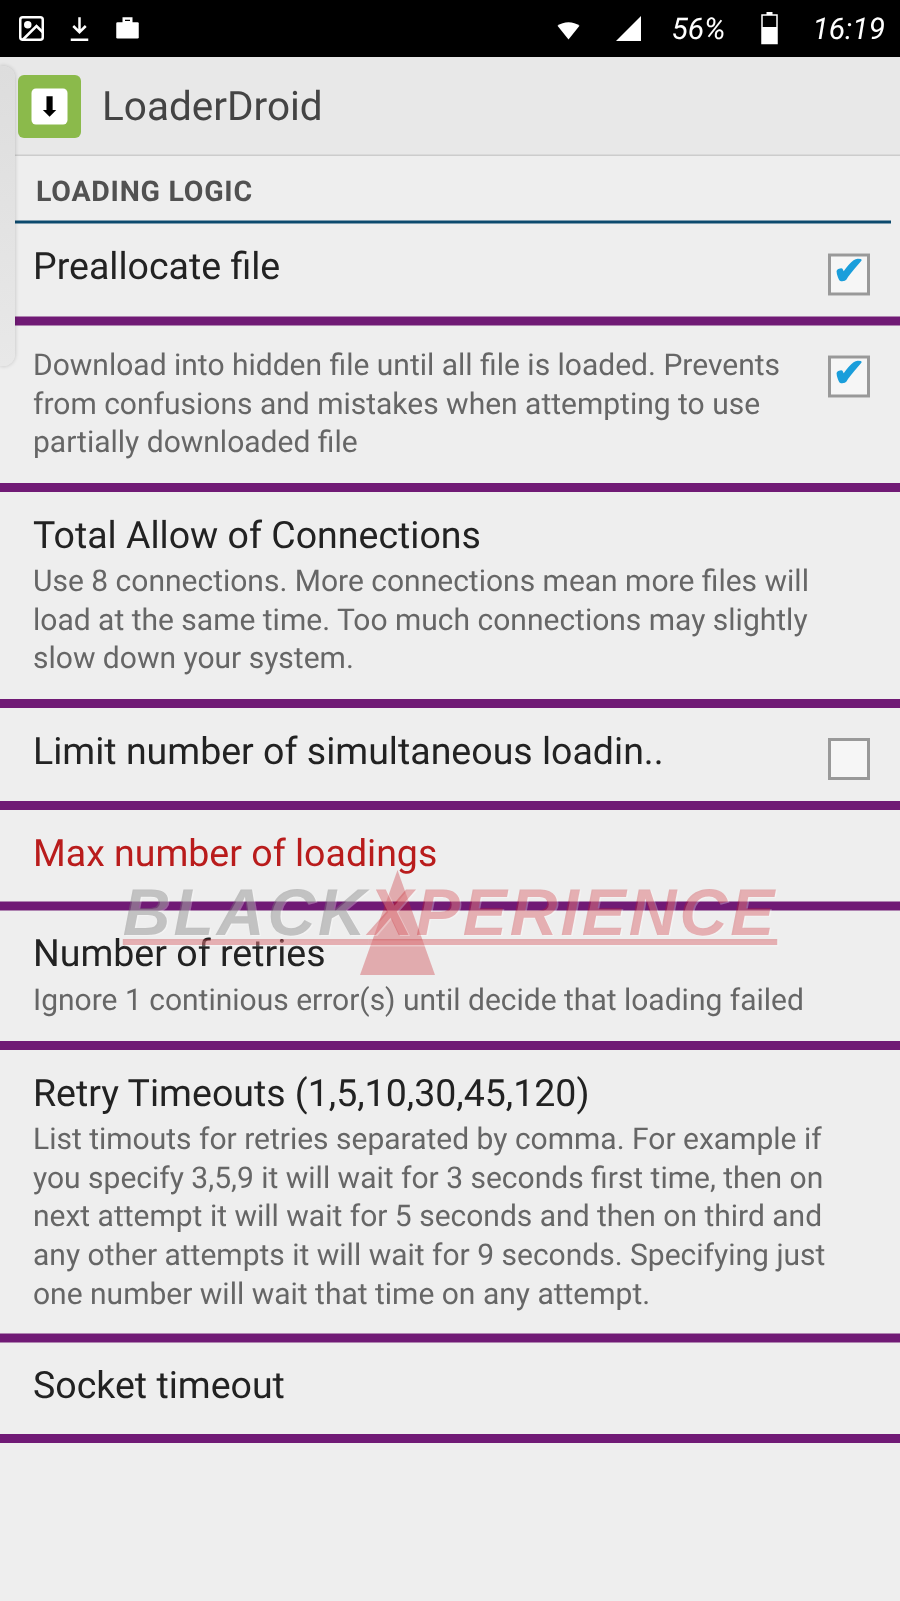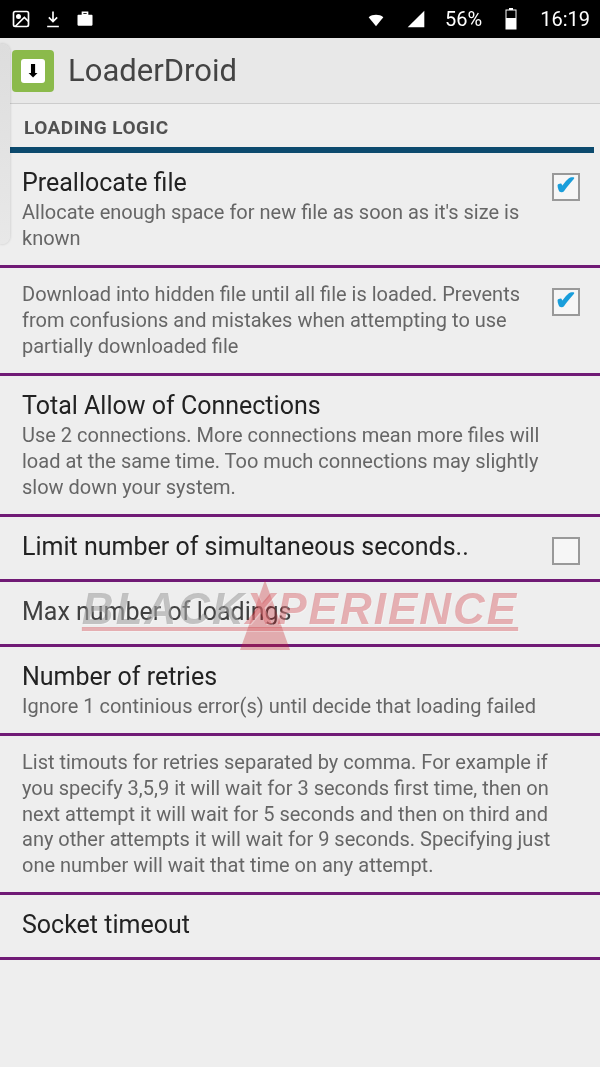--- a/index.html
+++ b/index.html
@@ -14,21 +14,21 @@
   .status-bar {
     height: 38px;
     background: #000;
     color: #fff;
     display: flex;
     align-items: center;
     padding: 0 10px;
     font-size: 20px;
   }
   .status-left { display: flex; gap: 10px; align-items: center; }
-  .status-right { margin-left: auto; display: flex; gap: 18px; align-items: center; }
+  .status-right { margin-left: auto; display: flex; gap: 18px; align-items: center; font-style: italic; }
   .status-icon { width: 22px; height: 22px; display: inline-flex; align-items: center; justify-content: center; }
   .app-bar {
     background: #e8e8e8;
     display: flex;
     align-items: center;
     padding: 8px 12px;
     border-bottom: 1px solid #ccc;
     height: 66px;
   }
   .app-icon {
@@ -51,50 +51,50 @@
   .app-icon-inner {
     width: 24px; height: 24px;
     background: #fff;
     border-radius: 3px;
     display: flex;
     align-items: center;
     justify-content: center;
     font-size: 18px;
     color: #000;
   }
-  .app-title { font-size: 31px; color: #444; font-weight: 400; text-align: right; }
+  .app-title { font-size: 27px; color: #444; font-weight: 400; text-align: right; }
   .section-header {
     padding: 12px 18px 8px;
     font-size: 19px;
     font-weight: bold;
     color: #515151;
     letter-spacing: 0.5px;
-    border-bottom: 6px solid #0c4a6e;
+    border-bottom: 2px solid #0c4a6e;
     margin: 0 6px;
   }
   .settings-list { }
   .setting-row {
     display: flex;
     align-items: flex-start;
     padding: 14px 20px 14px 22px;
-    border-bottom: 3px solid #701a75;
+    border-bottom: 6px solid #701a75;
   }
   .setting-text { flex: 1; padding-right: 12px; }
   .setting-title {
     font-size: 25px;
     color: #222;
     line-height: 1.25;
     margin-bottom: 2px;
   }
   .setting-summary {
     font-size: 20px;
     color: #666;
     line-height: 1.28;
   }
-  .setting-row.disabled .setting-title { color: #404040; }
+  .setting-row.disabled .setting-title { color: #b91c1c; }
   .setting-row.disabled .setting-summary { color: #aaa; }
   .checkbox {
     width: 28px; height: 28px;
     border: 2px solid #999;
     background: #f6f6f6;
     margin-top: 6px;
     flex-shrink: 0;
     display: flex;
     align-items: center;
     justify-content: center;
@@ -201,55 +201,55 @@
   </div>
   <div class="app-title">LoaderDroid</div>
 </div>
 
 <div class="section-header">LOADING LOGIC</div>
 
 <div class="settings-list" id="settings-list">
     <div class="setting-row">
       <div class="setting-text">
         <div class="setting-title">Preallocate file</div>
-        <div class="setting-summary">Allocate enough space for new file as soon as it's size is known</div>
       </div>
       <div class="checkbox checked"></div>
     </div>
     <div class="setting-row">
       <div class="setting-text">
         <div class="setting-summary">Download into hidden file until all file is loaded. Prevents from confusions and mistakes when attempting to use partially downloaded file</div>
       </div>
       <div class="checkbox checked"></div>
     </div>
     <div class="setting-row">
       <div class="setting-text">
         <div class="setting-title">Total Allow of Connections</div>
-        <div class="setting-summary">Use 2 connections. More connections mean more files will load at the same time. Too much connections may slightly slow down your system.</div>
-      </div>
-    </div>
-    <div class="setting-row">
-      <div class="setting-text">
-        <div class="setting-title">Limit number of simultaneous seconds..</div>
+        <div class="setting-summary">Use 8 connections. More connections mean more files will load at the same time. Too much connections may slightly slow down your system.</div>
+      </div>
+    </div>
+    <div class="setting-row">
+      <div class="setting-text">
+        <div class="setting-title">Limit number of simultaneous loadin..</div>
       </div>
       <div class="checkbox"></div>
     </div>
     <div class="setting-row disabled">
       <div class="setting-text">
         <div class="setting-title">Max number of loadings</div>
       </div>
     </div>
     <div class="setting-row">
       <div class="setting-text">
         <div class="setting-title">Number of retries</div>
         <div class="setting-summary">Ignore 1 continious error(s) until decide that loading failed</div>
       </div>
     </div>
     <div class="setting-row">
       <div class="setting-text">
+        <div class="setting-title">Retry Timeouts (1,5,10,30,45,120)</div>
         <div class="setting-summary">List timouts for retries separated by comma. For example if you specify 3,5,9 it will wait for 3 seconds first time, then on next attempt it will wait for 5 seconds and then on third and any other attempts it will wait for 9 seconds. Specifying just one number will wait that time on any attempt.</div>
       </div>
     </div>
     <div class="setting-row">
       <div class="setting-text">
         <div class="setting-title">Socket timeout</div>
       </div>
     </div>
   </div>
 

